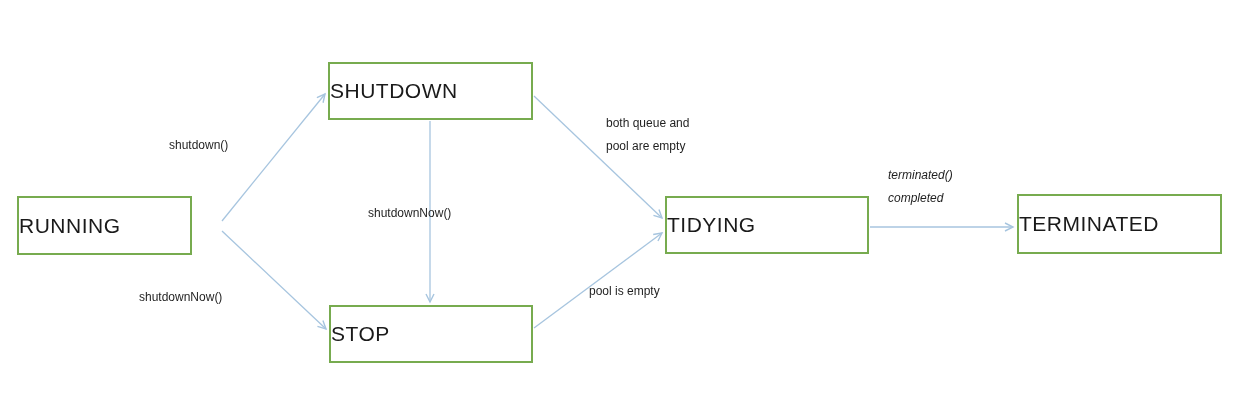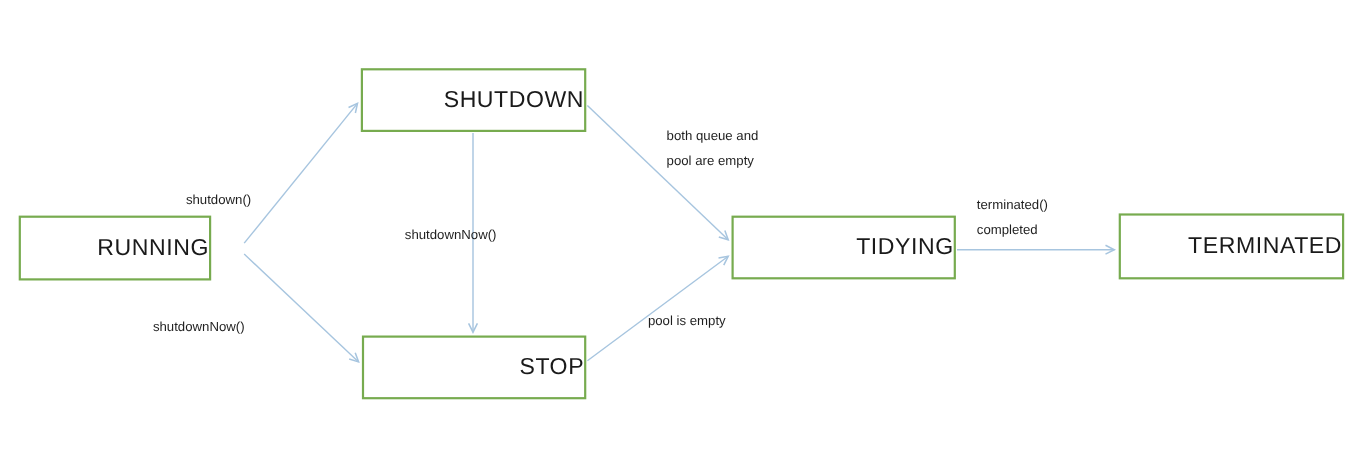--- a/index.html
+++ b/index.html
@@ -23,43 +23,43 @@
     left: 0; top: 0;
     width: 1240px;
     height: 415px;
   }
   .state-box {
     position: absolute;
     border: 2px solid #77ab4f;
     background: #ffffff;
     display: flex;
     align-items: center;
-    justify-content: flex-end;
+    justify-content: flex-start;
     font-size: 21px;
     color: #1a1a1a;
     letter-spacing: 0.5px;
   }
   .box-running    { left: 17px;   top: 196px; width: 175px; height: 59px; }
   .box-shutdown   { left: 328px;  top: 62px;  width: 205px; height: 58px; }
   .box-stop       { left: 329px;  top: 305px; width: 204px; height: 58px; }
   .box-tidying    { left: 665px;  top: 196px; width: 204px; height: 58px; }
   .box-terminated { left: 1017px; top: 194px; width: 205px; height: 60px; }
   .edge-label {
     position: absolute;
     font-size: 12px;
     color: #1f1f1f;
     white-space: pre-line;
     line-height: 23px;
   }
-  .lbl-shutdown        { left: 169px; top: 134px; margin-top: 36px; }
+  .lbl-shutdown        { left: 169px; top: 134px; }
   .lbl-shutdownnow-sw  { left: 139px; top: 286px; }
   .lbl-shutdownnow-mid { left: 368px; top: 202px; }
   .lbl-bothqueue       { left: 606px; top: 112px; }
   .lbl-poolempty       { left: 589px; top: 280px; }
-  .lbl-terminated      { left: 888px; top: 175px; }
+  .lbl-terminated      { left: 888px; top: 164px; font-style: italic; }
 </style>
 </head>
 <body>
 
 <div class="canvas">
 
   <svg class="arrows" viewBox="0 0 1240 415">
     <defs>
       <marker id="arrowhead" markerWidth="14" markerHeight="14" refX="9" refY="5" orient="auto" markerUnits="userSpaceOnUse">
         <path d="M1,1 L9,5 L1,9" fill="none" stroke="#a7c5df" stroke-width="1.4"></path>

